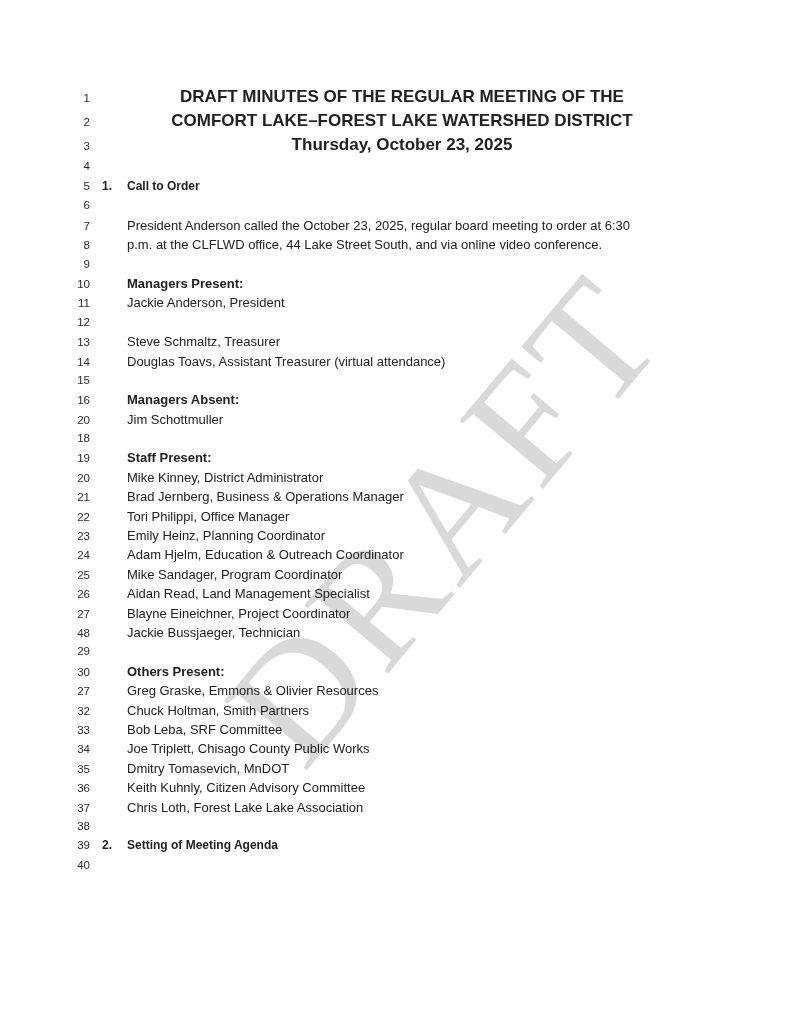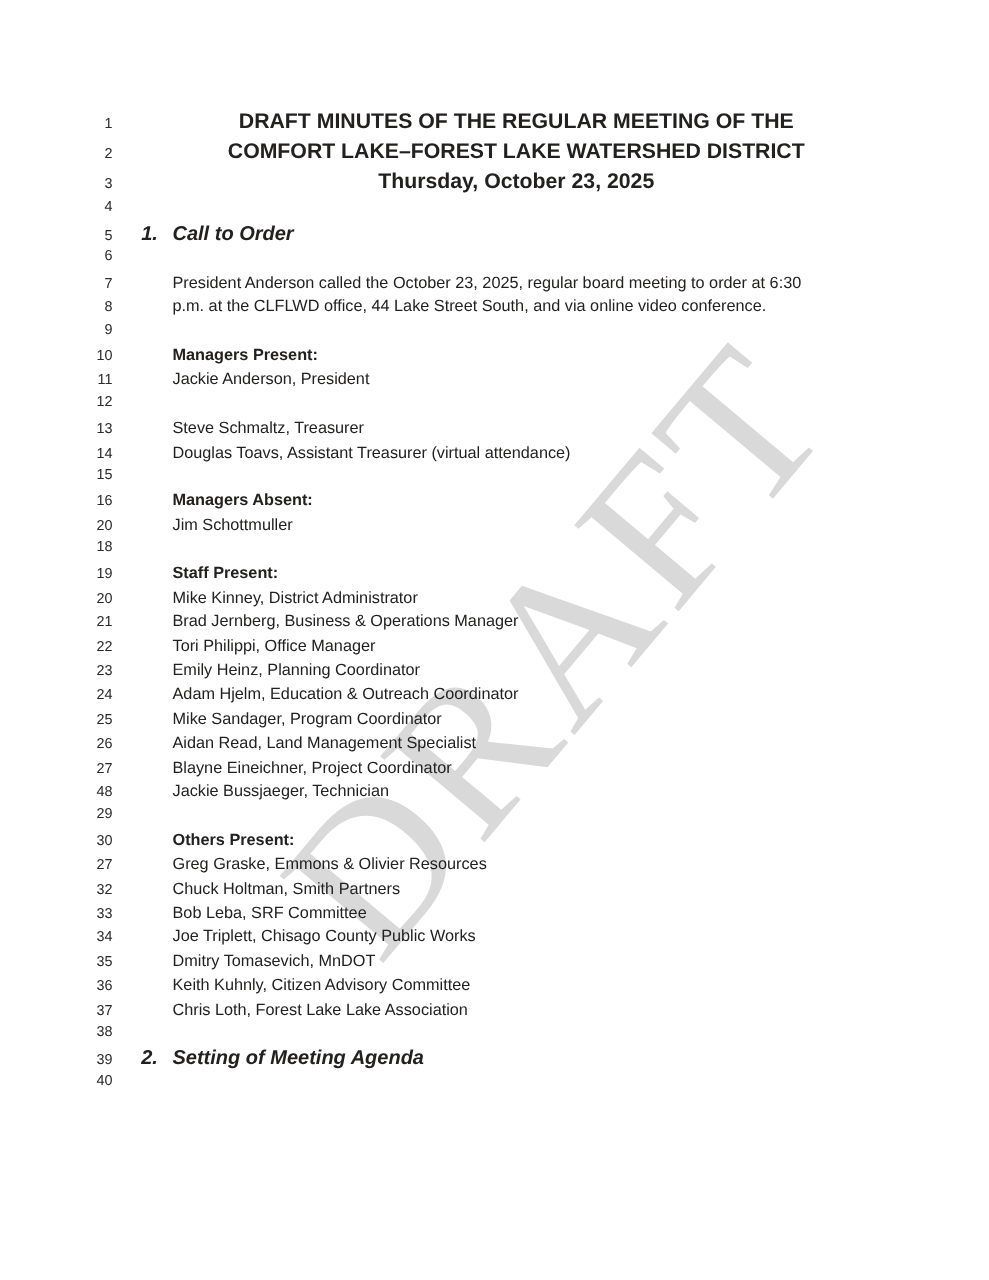--- a/index.html
+++ b/index.html
@@ -47,36 +47,35 @@
   .row.blank4 { height: 20px; }
   .num {
     flex: none;
     width: 90px;
     text-align: right;
     font-size: 11.5px;
     color: #2b2a29;
   }
   .content {
     flex: none;
-    margin-left: 23px;
+    margin-left: 12px;
     width: 600px;
     font-size: 13px;
     line-height: 1;
     white-space: nowrap;
   }
   .row.title .content {
     text-align: center;
     font-weight: bold;
     font-size: 17px;
     padding-right: 12px;
   }
   .row.heading .content {
     font-weight: bold;
-    font-size: 16px;
-    font-style: italic;
+    font-size: 12px;
   }
   .prefix {
     display: inline-block;
     width: 25px;
   }
   .row.body .content,
   .row.label .content,
   .row.blank .content,
   .row.blank4 .content {
     padding-left: 25px;

